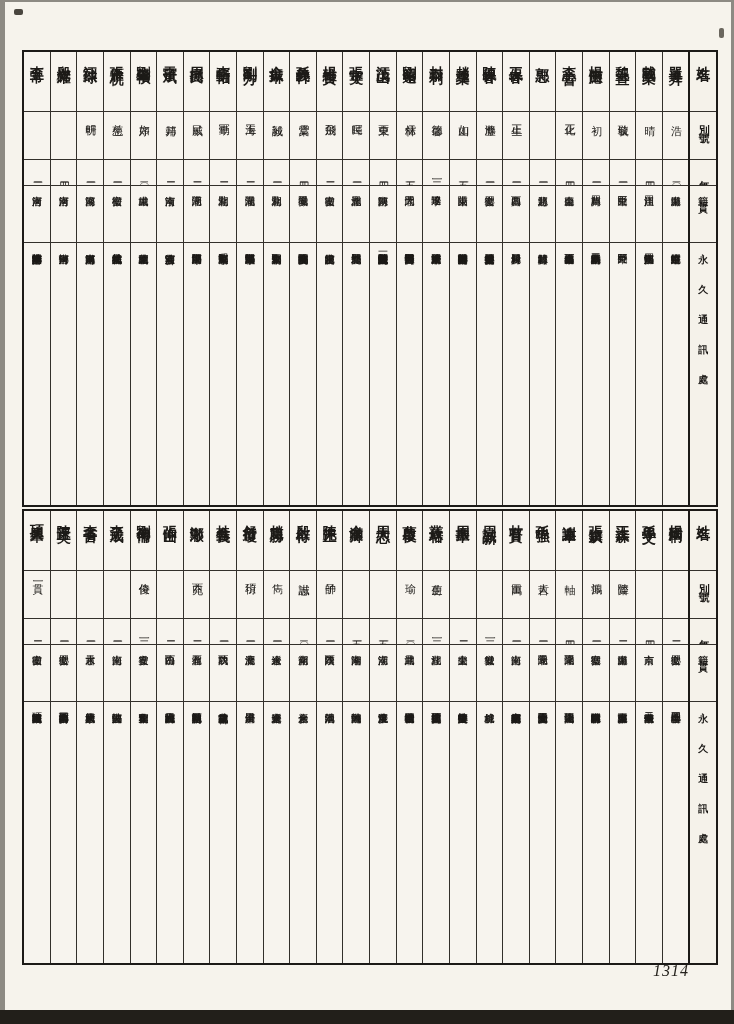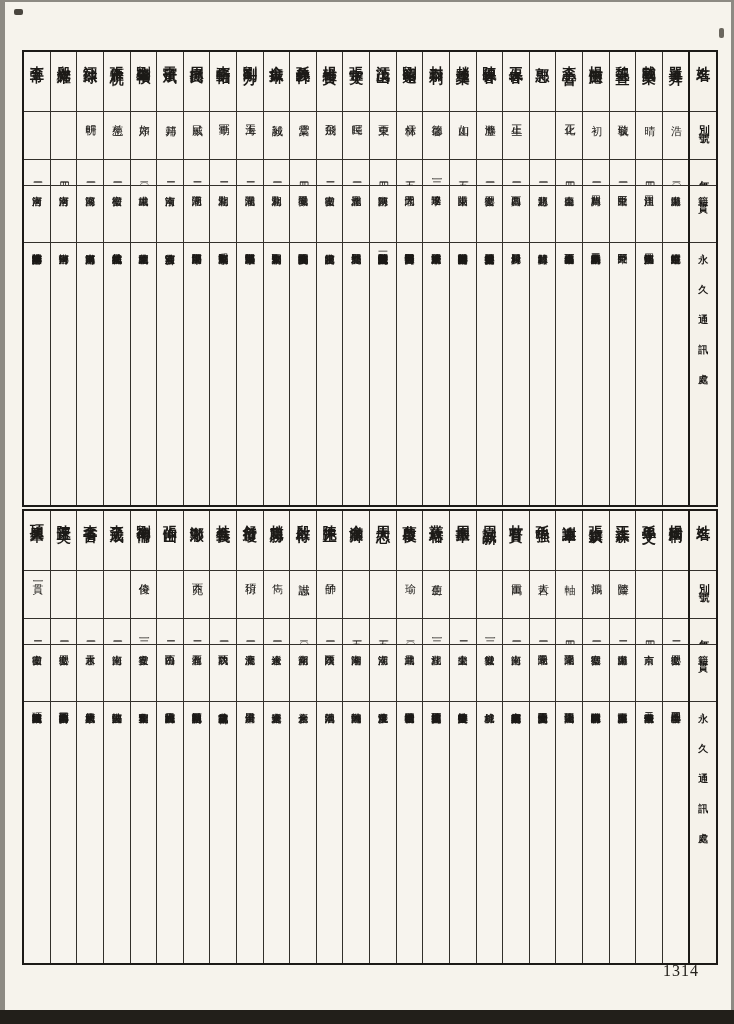--- a/index.html
+++ b/index.html
@@ -63,23 +63,24 @@
   .c-byname .vtxt { font-size:11px; padding-top:4px; }
   .c-age .vtxt    { font-size:11px; }
   .c-origin .vtxt { font-size:10px; padding-top:2px; line-height:1.12; }
   .c-addr .vtxt   { font-size:10px; padding-top:3px; max-height:100%; line-height:1.12; }
   .hcol .cell { justify-content:center; }
   .hcol .vtxt { font-weight:bold; }
   .h-short { font-size:13px; letter-spacing:7px; padding-top:6px; }
   .h-age   { font-size:12px; letter-spacing:2px; padding-top:0; }
   .h-long  { font-size:13px; letter-spacing:30px; padding-top:14px; }
   .page-number {
-    position:absolute; right:32px; bottom:30px;
+    position:absolute; right:42px; bottom:30px;
     font-size:16px; letter-spacing:1px; color:#24211c;
     font-family:"Liberation Serif", serif;
+    font-style:italic;
   }
 </style>
 </head>
 <body>
 
 <div class="page">
   <div class="artifact-tl"></div>
   <div class="artifact-tr"></div>
 
   <div class="dir-table top">

